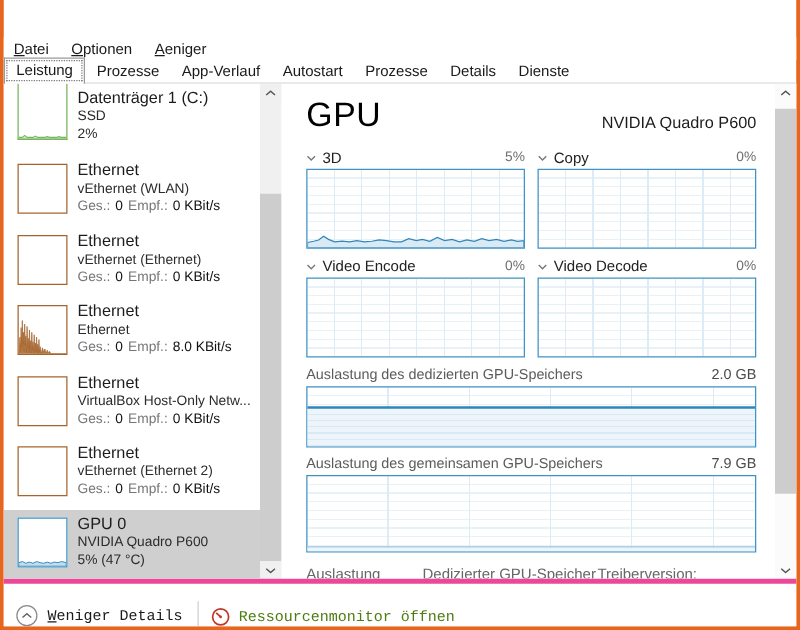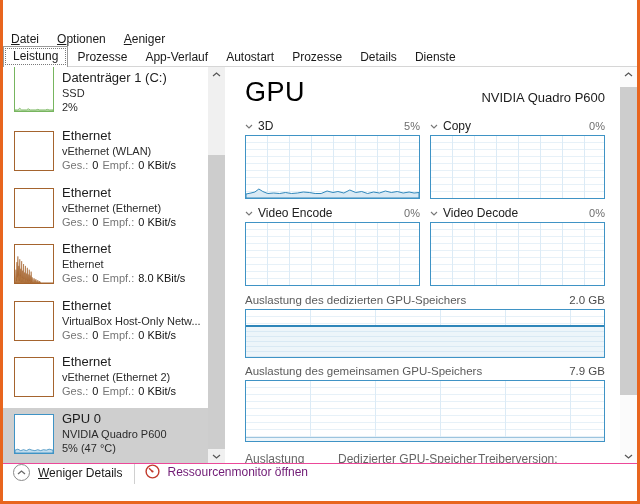--- a/index.html
+++ b/index.html
@@ -61,21 +61,21 @@
   .memchart { position:absolute; width:360px; border:1px solid #3f93c5; background-color:#fff;
     background-image:
       repeating-linear-gradient(to right, transparent 0 64px, #dcebf6 64px 65px),
       repeating-linear-gradient(to bottom, transparent 0 6px, #e7f1f8 6px 7px); }
   .mem-fill { position:absolute; left:0; right:0; bottom:0; border-top:2px solid #2e86ba;
     background:repeating-linear-gradient(to bottom, #edf5fa 0 4px, #d9e9f4 4px 5px); }
   .mem-fill.shallow { border-top:1px solid #9cc4de; }
   .footer-row { position:absolute; left:242px; top:385px; width:375px; height:11px; overflow:hidden; }
   .footer-lbl { position:absolute; top:0; font-size:12px; color:#666; }
   
-  .statusbar { position:absolute; left:0; top:463px; width:634px; height:38px; border-top:1px solid #ec4899; background:#fff; display:flex; align-items:flex-start; }
+  .statusbar { position:absolute; left:0; top:463px; width:634px; height:38px; border-top:4px solid #ec4899; background:#fff; display:flex; align-items:flex-end;font-family:Liberation Mono, monospace; }
   .details-btn { display:flex; align-items:center; margin-left:10px; font-size:12px; color:#1a1a1a; }
   .circle-ico { width:17px; height:17px; border:1px solid #8a8a8a; border-radius:50%; display:flex; align-items:center; justify-content:center; margin-right:8px; }
   .vsep { width:1px; height:20px; background:#d0d0d0; margin:0 10px 0 12px; }
   .resmon { display:flex; align-items:center; font-size:12px; }
   .resmon-label { margin-left:7px; }
 </style>
 </head>
 <body>
 
 <div class="window">
@@ -273,21 +273,21 @@
   <div class="statusbar">
     <div class="details-btn">
       <span class="circle-ico">
         <svg width="9" height="5" viewBox="0 0 9 5">
             <polyline points="1,4 4.5,1 8,4" fill="none" stroke="#6a6a6a" stroke-width="1.3"></polyline>
           </svg>
       </span>
       <span><span class="u">W</span><span>eniger Details</span></span>
     </div>
     <div class="vsep"></div>
-    <div class="resmon" style="color:#701a75;">
+    <div class="resmon" style="color:#4d7c0f;">
       <svg width="15" height="15" viewBox="0 0 15 15">
         <circle cx="7.5" cy="7.5" r="6.4" fill="#fff" stroke="#c0392b" stroke-width="1.4"></circle>
         <line x1="7.5" y1="7.5" x2="4" y2="4.3" stroke="#c0392b" stroke-width="1.4"></line>
         <circle cx="7.5" cy="7.5" r="1.1" fill="#c0392b"></circle>
       </svg>
       <span class="resmon-label">Ressourcenmonitor öffnen</span>
     </div>
   </div>
 
 </div>

